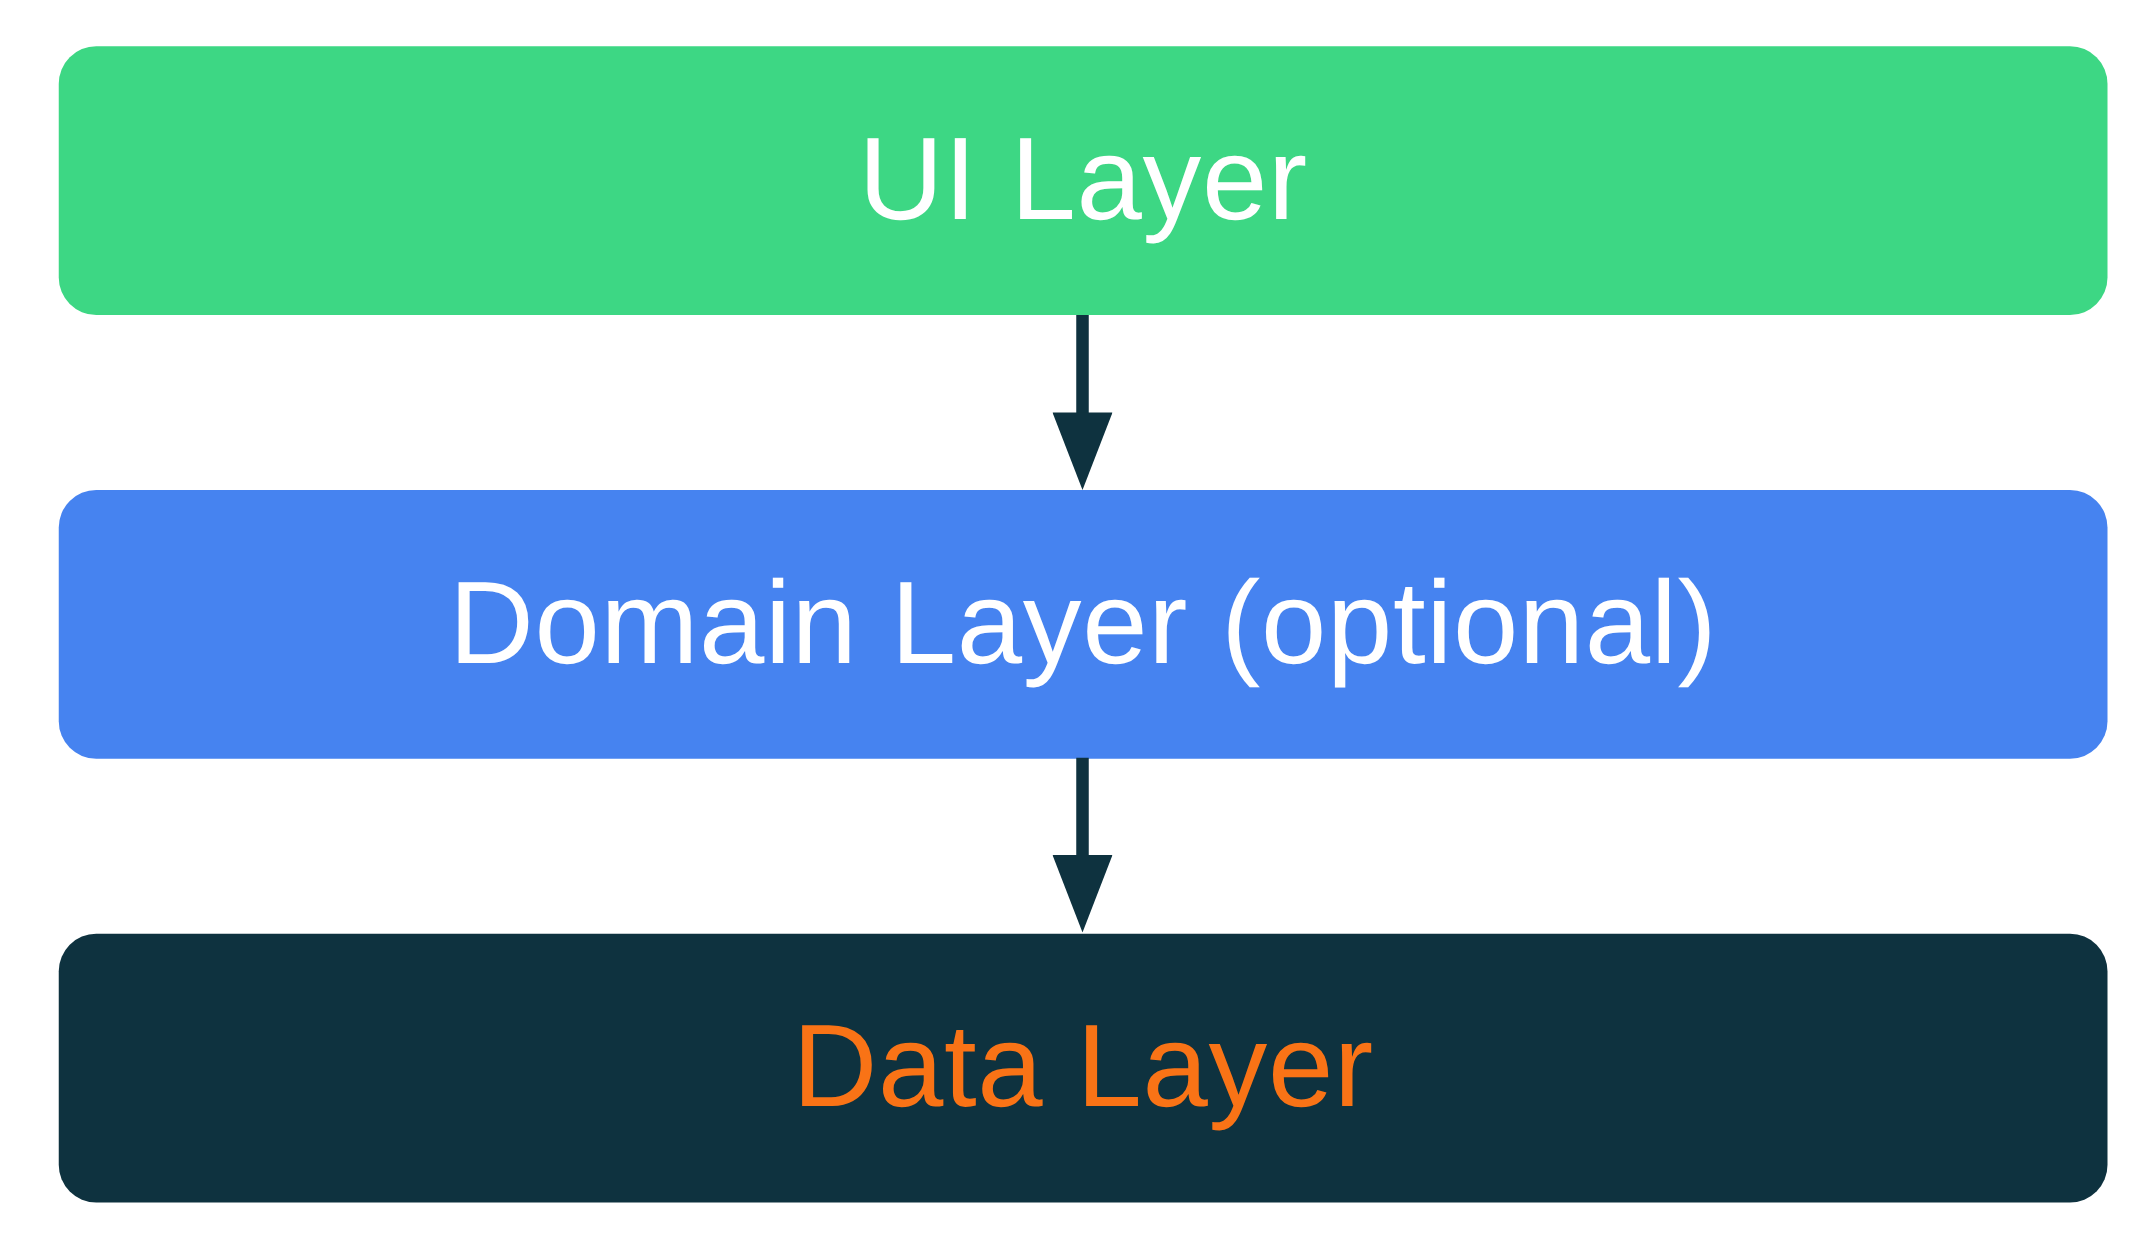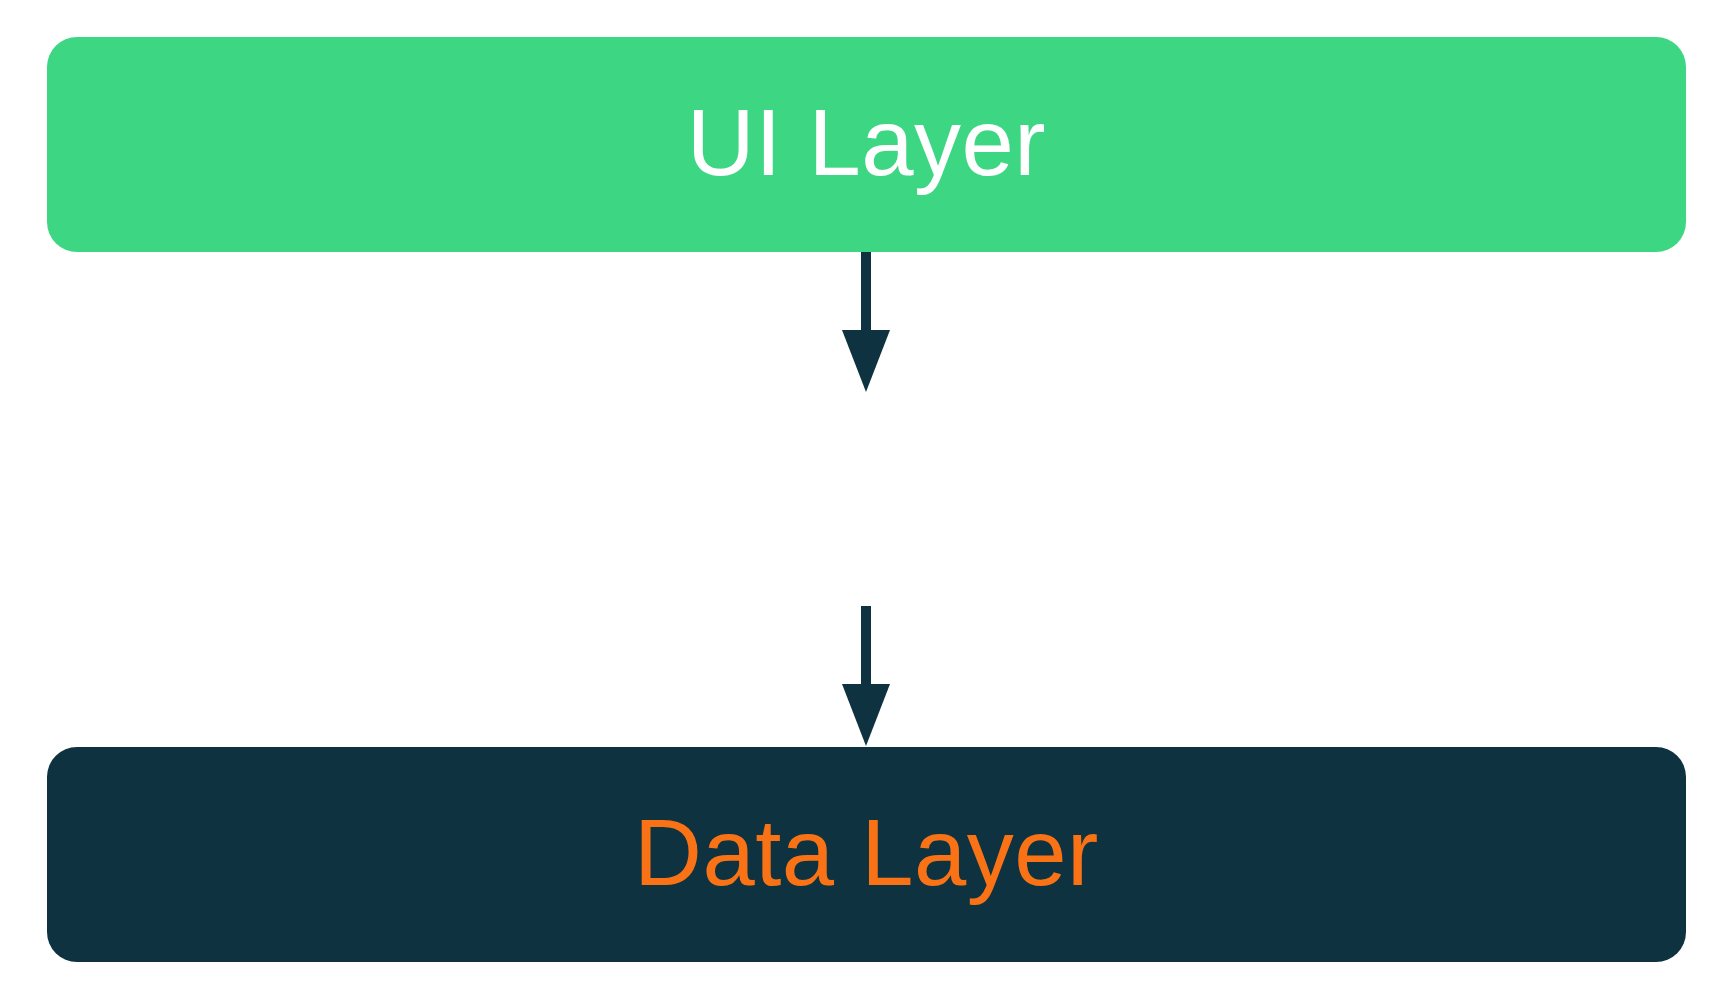--- a/index.html
+++ b/index.html
@@ -58,20 +58,23 @@
     <span class="layer-label" style="color: rgb(255, 255, 255);">UI Layer</span>
   </div>
 
   <div class="arrow arrow-1" style="color: rgb(14, 50, 63);">
     <svg viewBox="0 0 48 140" xmlns="http://www.w3.org/2000/svg">
       <rect x="19" y="0" width="10" height="85" fill="currentColor"></rect>
       <polygon points="0,78 48,78 24,140" fill="currentColor"></polygon>
     </svg>
   </div>
 
+  <div class="layer-box box-domain" style="background: rgb(70, 131, 240);">
+    <span class="layer-label" style="color: rgb(255, 255, 255);">Domain Layer (optional)</span>
+  </div>
 
   <div class="arrow arrow-2" style="color: rgb(14, 50, 63);">
     <svg viewBox="0 0 48 140" xmlns="http://www.w3.org/2000/svg">
       <rect x="19" y="0" width="10" height="85" fill="currentColor"></rect>
       <polygon points="0,78 48,78 24,140" fill="currentColor"></polygon>
     </svg>
   </div>
 
   <div class="layer-box box-data" style="background: rgb(14, 50, 63);">
     <span class="layer-label" style="color: #f97316;">Data Layer</span>

